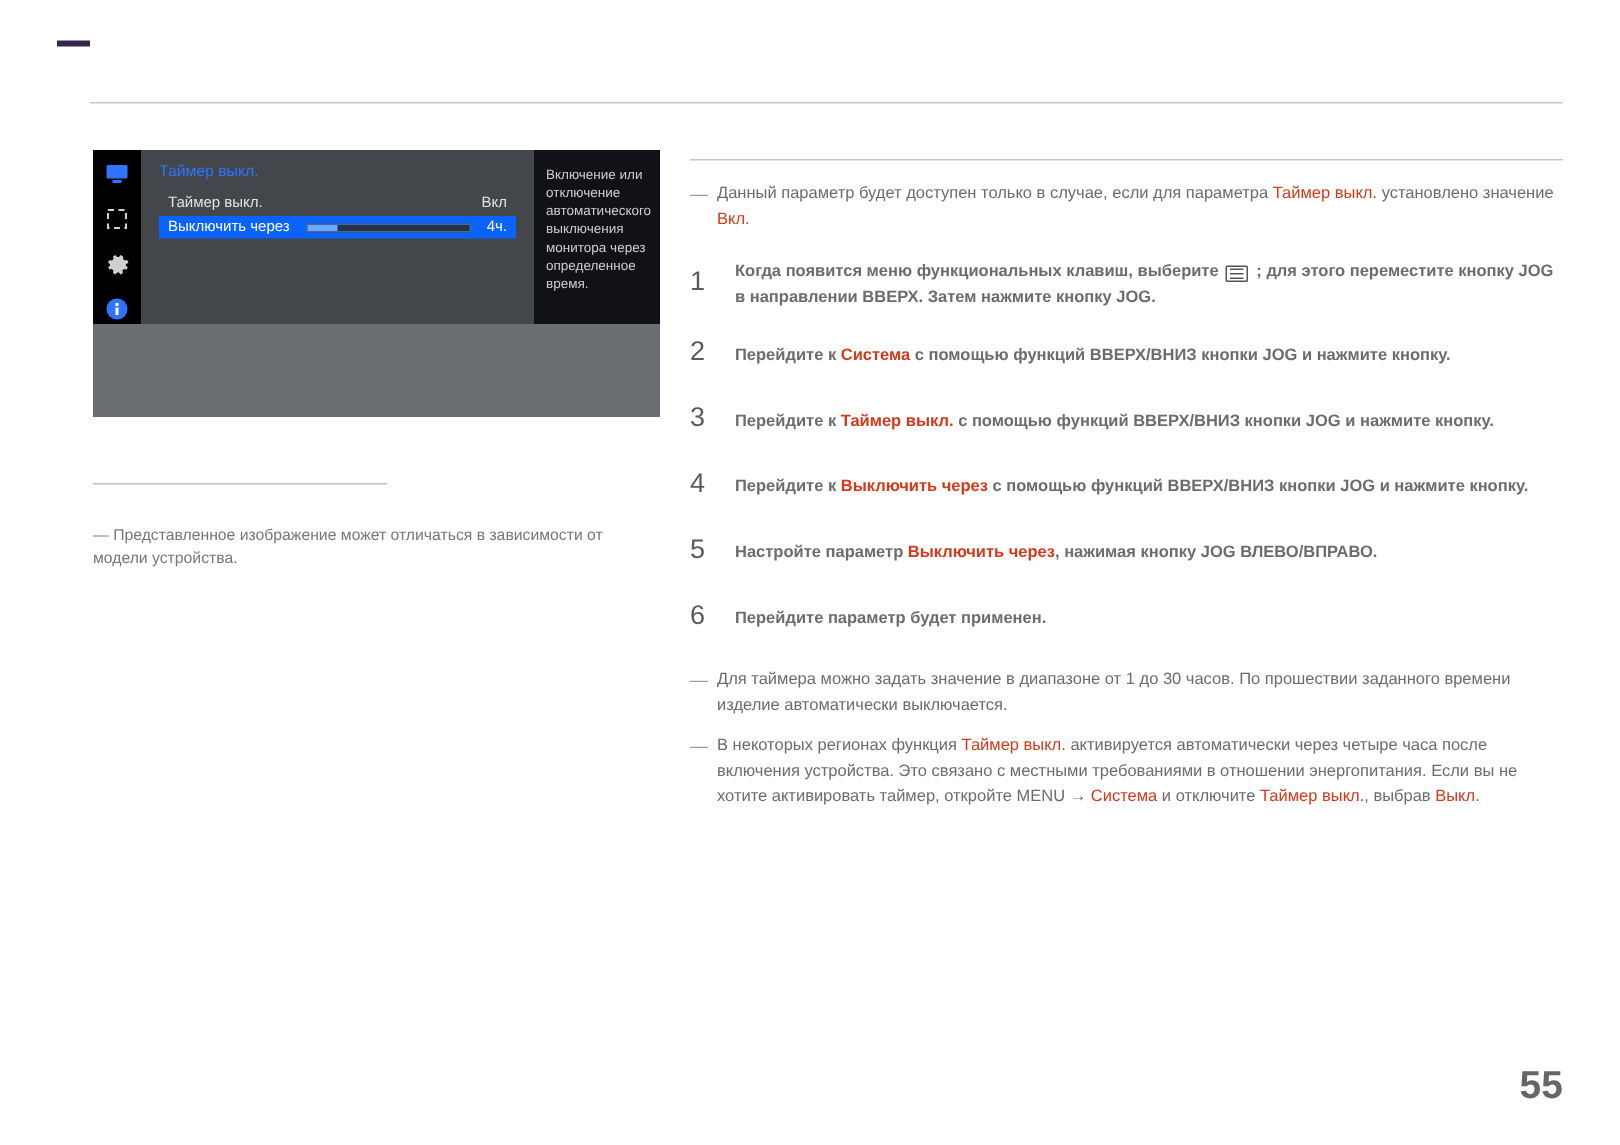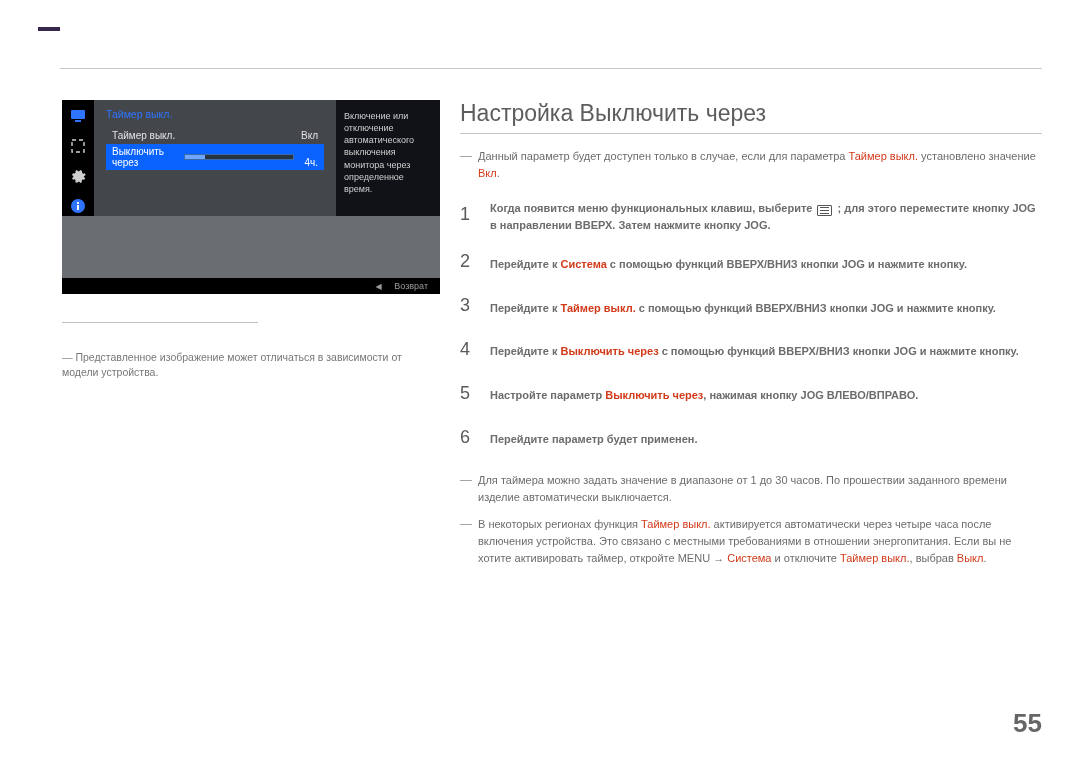--- a/index.html
+++ b/index.html
@@ -65,21 +65,21 @@
     color: #e2e2e2;
   }
   .osd-row.sel { background: #0a63ff; color: #fff; }
   .slider {
     width: 110px; height: 6px; background: #273341;
     margin-left: 8px; align-self: center; position: relative;
     border: 1px solid #3a6aa8;
   }
   .slider .fill { position:absolute; left:0; top:0; bottom:0; width: 18%; background:#6fa6ff; }
   .osd-desc {
-    width: 104px; background: #111217; color: #cfcfcf;
+    width: 84px; background: #111217; color: #cfcfcf;
     padding: 10px 8px; font-size: 9px; line-height: 1.35;
   }
   .osd-body {
     height: 62px; background: #6a6e72;
   }
   .osd-foot {
     background: #000; color: #9b9b9b;
     font-size: 9px; text-align: right; padding: 3px 12px;
   }
   .osd-foot .tri { display:inline-block; margin-right:10px; font-size:8px; color:#9b9b9b; }
@@ -188,33 +188,28 @@
                 <span class="fill"></span>
               </span>
             <span style="margin-left:10px;">4ч.</span>
           </span>
         </div>
       </div>
       <div class="osd-desc">Включение или отключение автоматического выключения монитора через определенное время.</div>
     </div>
   </div>
   <div class="osd-body"></div>
-  <div class="osd-foot">
-    <span class="tri">◀</span>
-    <span>Возврат</span>
-  </div>
 </div>
 
 <div class="divider-below-osd"></div>
 <div class="caption">
   <span class="dash">― </span><span>Представленное изображение может отличаться в зависимости от модели устройства.</span>
 </div>
 
 <div class="content">
-  <h1>Настройка Выключить через</h1>
   <div class="title-rule"></div>
 
   <div class="note">
     <span class="d">―</span>
     <span class="para">
       <span>Данный параметр будет доступен только в случае, если для параметра </span><span class="em">Таймер выкл.</span><span> установлено значение </span><span class="em">Вкл</span><span>.</span>
     </span>
   </div>
 
   <ol class="steps">

